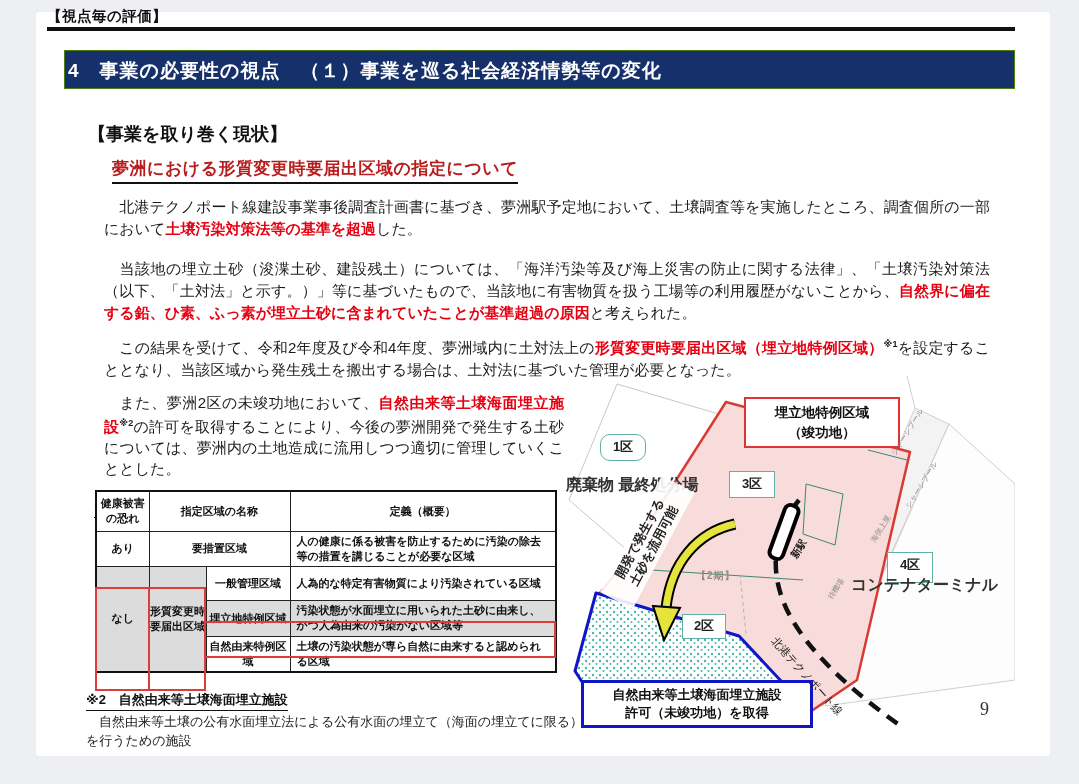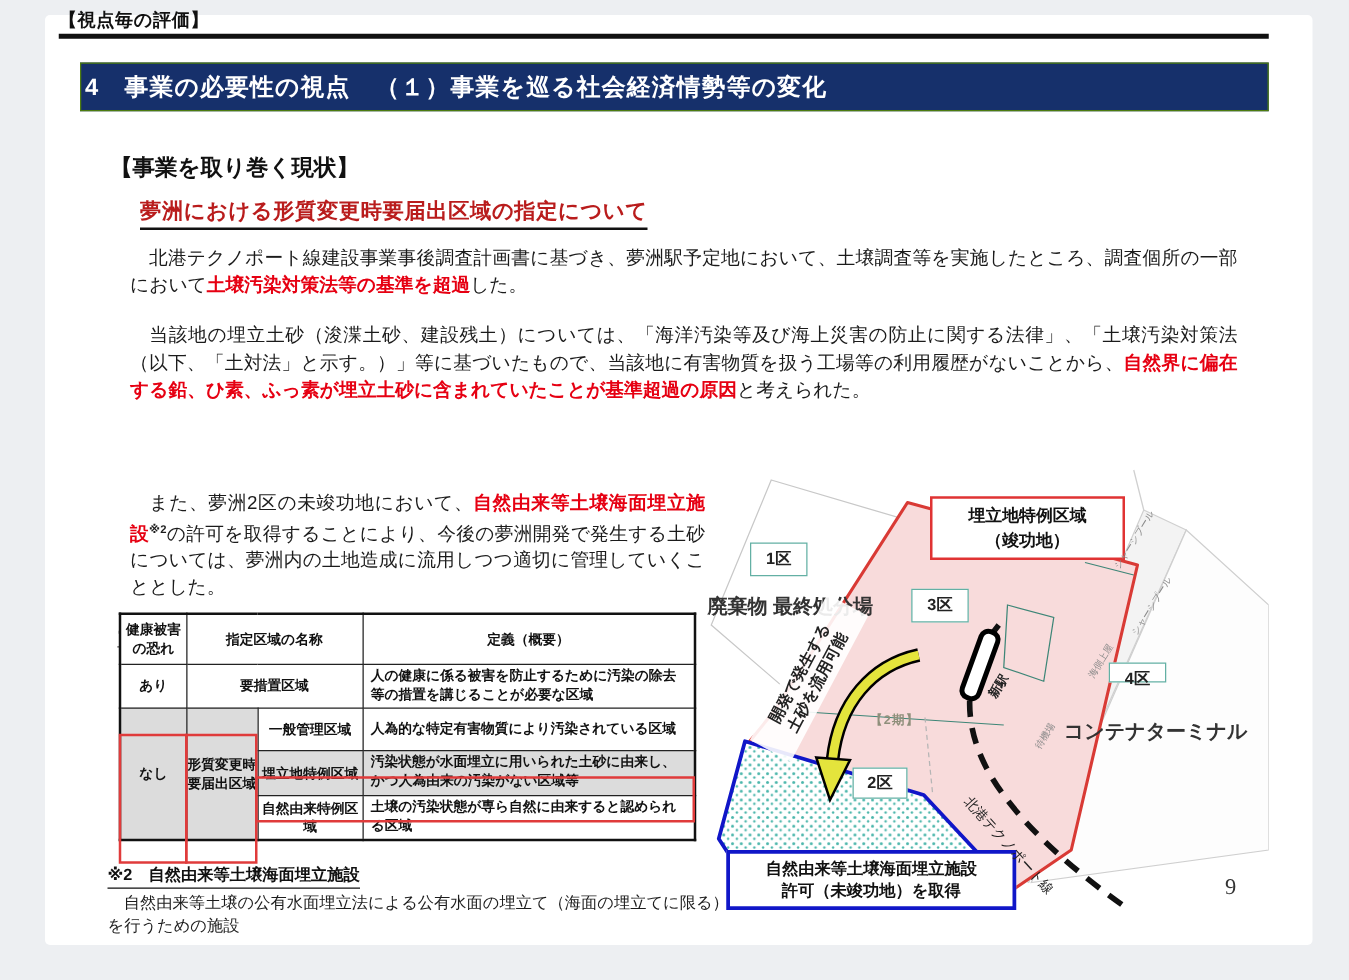--- a/index.html
+++ b/index.html
@@ -96,20 +96,23 @@
   <div class="abs subsection-title">夢洲における形質変更時要届出区域の指定について</div>
 
   <p class="abs para p1">
     <span>　北港テクノポート線建設事業事後調査計画書に基づき、夢洲駅予定地において、土壌調査等を実施したところ、調査個所の一部において</span><span class="red">土壌汚染対策法等の基準を超過</span><span>した。</span>
   </p>
 
   <p class="abs para p2">
     <span>　当該地の埋立土砂（浚渫土砂、建設残土）については、「海洋汚染等及び海上災害の防止に関する法律」、「土壌汚染対策法（以下、「土対法」と示す。）」等に基づいたもので、当該地に有害物質を扱う工場等の利用履歴がないことから、</span><span class="red">自然界に偏在する鉛、ひ素、ふっ素が埋立土砂に含まれていたことが基準超過の原因</span><span>と考えられた。</span>
   </p>
 
+  <p class="abs para p3">
+    <span>　この結果を受けて、令和2年度及び令和4年度、夢洲域内に土対法上の</span><span class="red">形質変更時要届出区域（埋立地特例区域）</span><sup>※1</sup><span>を設定することとなり、当該区域から発生残土を搬出する場合は、土対法に基づいた管理が必要となった。</span>
+  </p>
 
   <p class="abs para p4">
     <span>　また、夢洲2区の未竣功地において、</span><span class="red">自然由来等土壌海面埋立施設</span><sup>※2</sup><span>の許可を取得することにより、今後の夢洲開発で発生する土砂については、夢洲内の土地造成に流用しつつ適切に管理していくこととした。</span>
   </p>
 
   <div class="abs note-caption note1-caption">※1　埋立地特例区域の位置づけ（土壌汚染対策法）</div>
 
   <table class="abs reg-table">
     <colgroup>
         <col style="width:53px">
@@ -180,23 +183,23 @@
 
       <g transform="translate(221,160) rotate(20)">
         <rect x="-7" y="-28" width="14" height="56" rx="6" fill="#ffffff" stroke="#000000" stroke-width="4"></rect>
       </g>
 
       <path d="M172,152 C135,160 108,190 103,236" fill="none" stroke="#000000" stroke-width="11"></path>
       <path d="M172,152 C135,160 108,190 103,236" fill="none" stroke="#e4e43c" stroke-width="7"></path>
       <polygon points="90,234 117,236 101,268" fill="#e4e43c" stroke="#000000" stroke-width="2"></polygon>
     </svg>
 
-    <div class="zone-box" style="left:37px;top:62px;width:46px;height:27px;line-height:24px;">1区</div>
+    <div class="zone-box" style="left:37px;top:62px;width:46px;height:27px;line-height:24px;border-radius:10px;">1区</div>
     <div class="zone-box" style="left:166px;top:99px;width:46px;height:27px;line-height:24px;">3区</div>
-    <div class="zone-box" style="left:324px;top:158px;width:46px;height:16px;line-height:24px;">4区</div>
+    <div class="zone-box" style="left:324px;top:180px;width:46px;height:31px;line-height:24px;">4区</div>
     <div class="zone-box" style="left:119px;top:242px;width:44px;height:25px;line-height:22px;">2区</div>
 
     <div class="map-note" style="left:3px;top:103px;">廃棄物 最終処分場</div>
     <div class="map-note" style="left:288px;top:203px;">コンテナターミナル</div>
     <div class="phase2">【2期】</div>
 
     <div class="red-label">
       <span>埋立地特例区域</span><br>
       <span>（竣功地）</span>
     </div>

